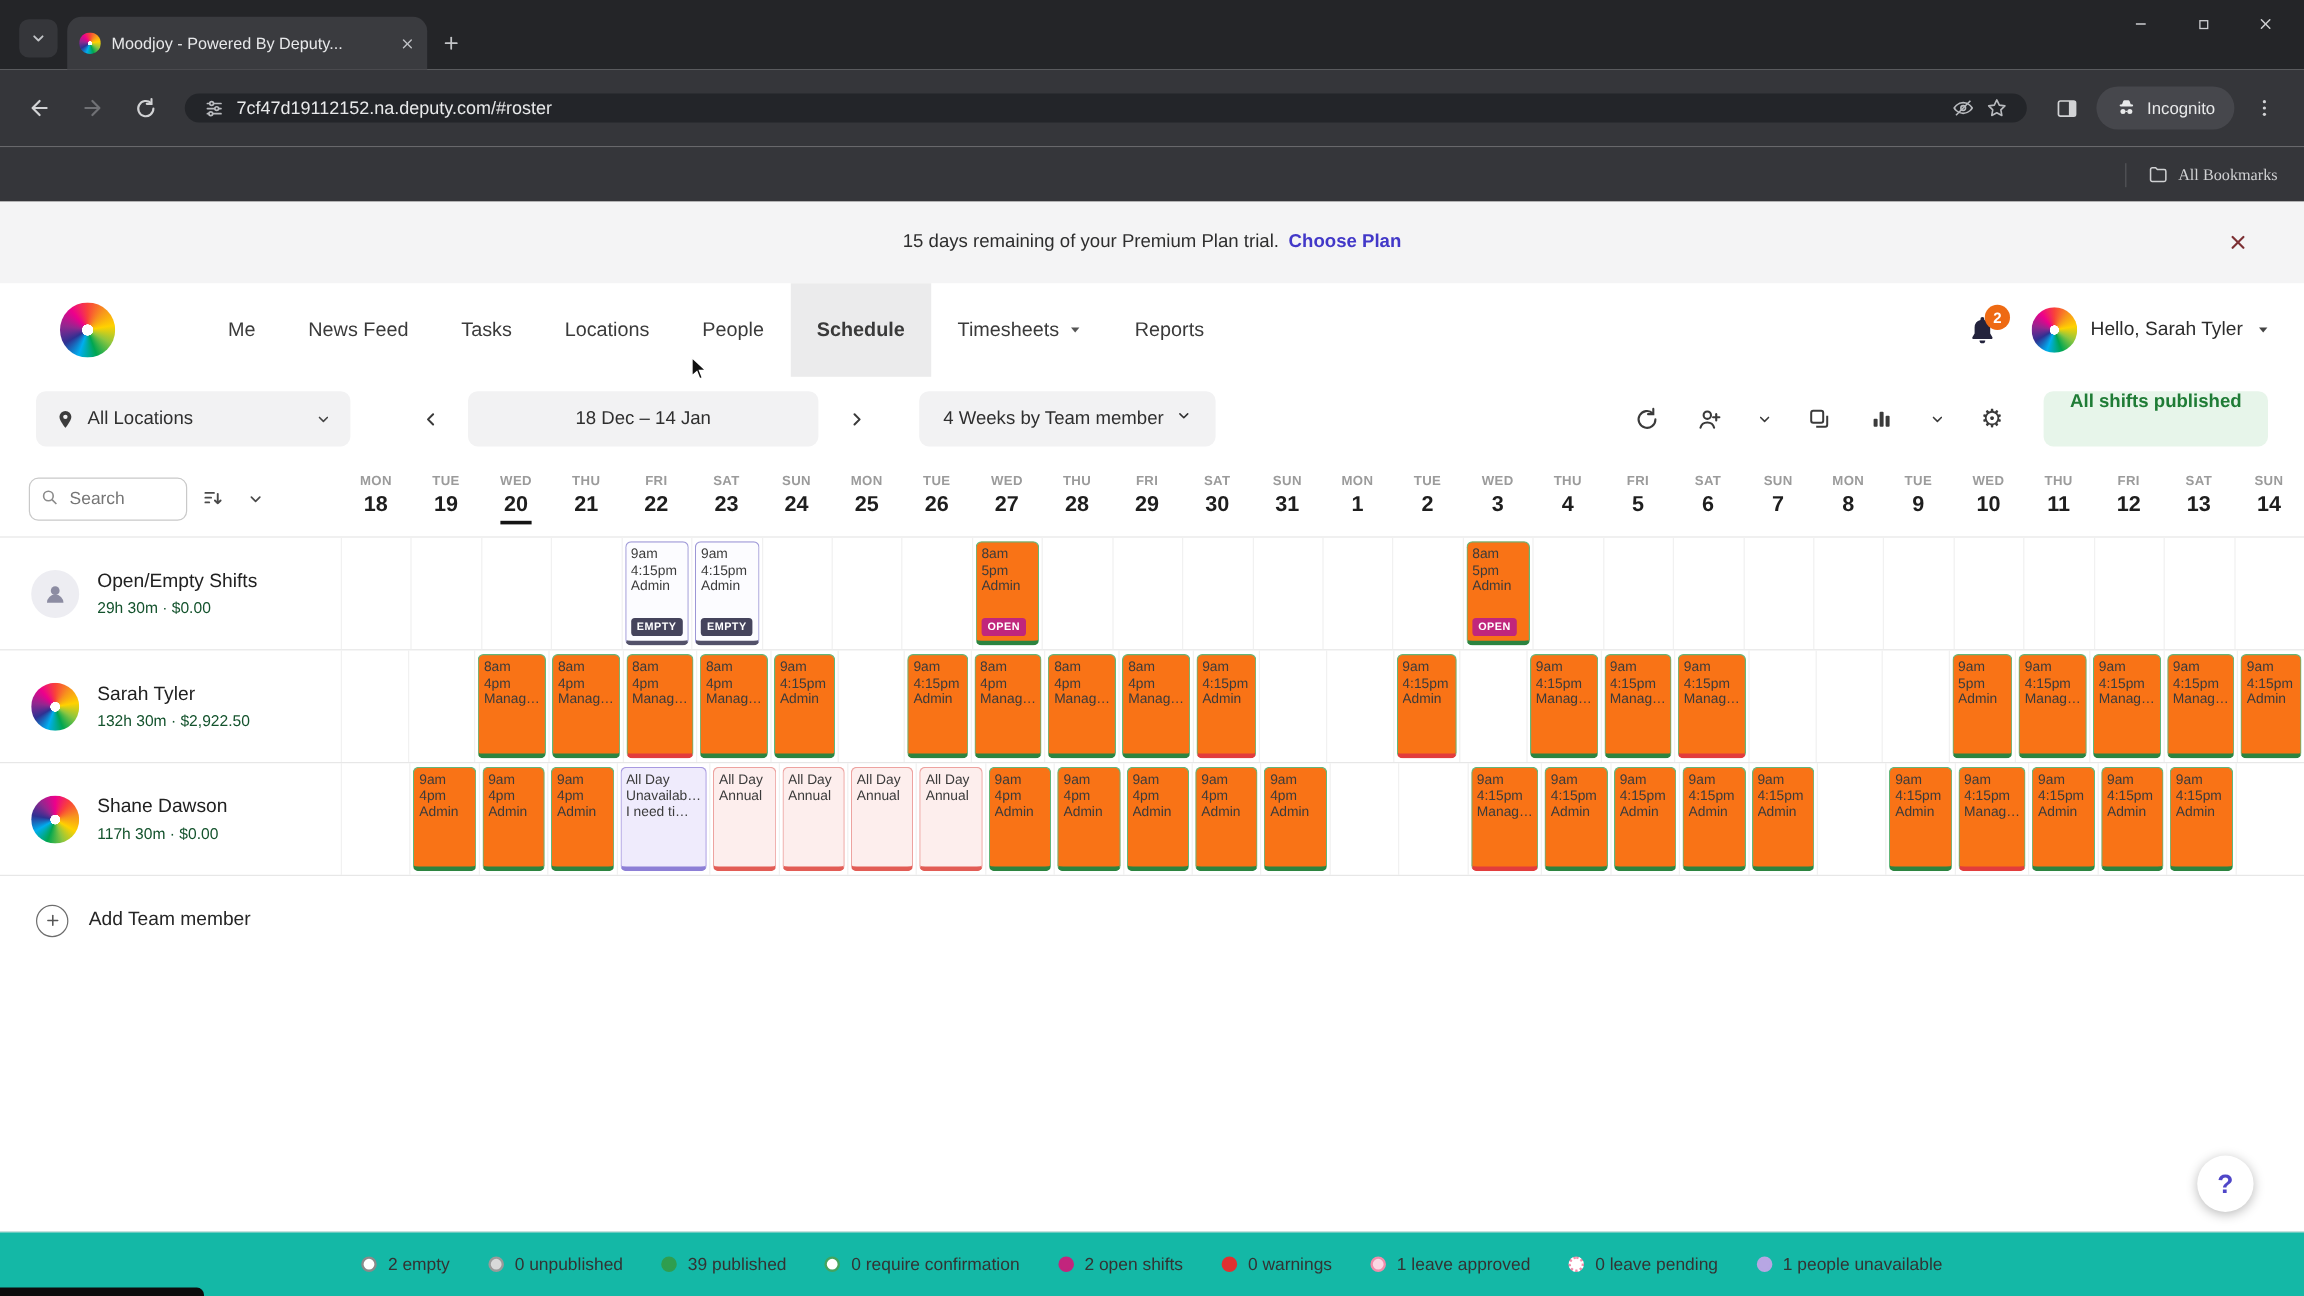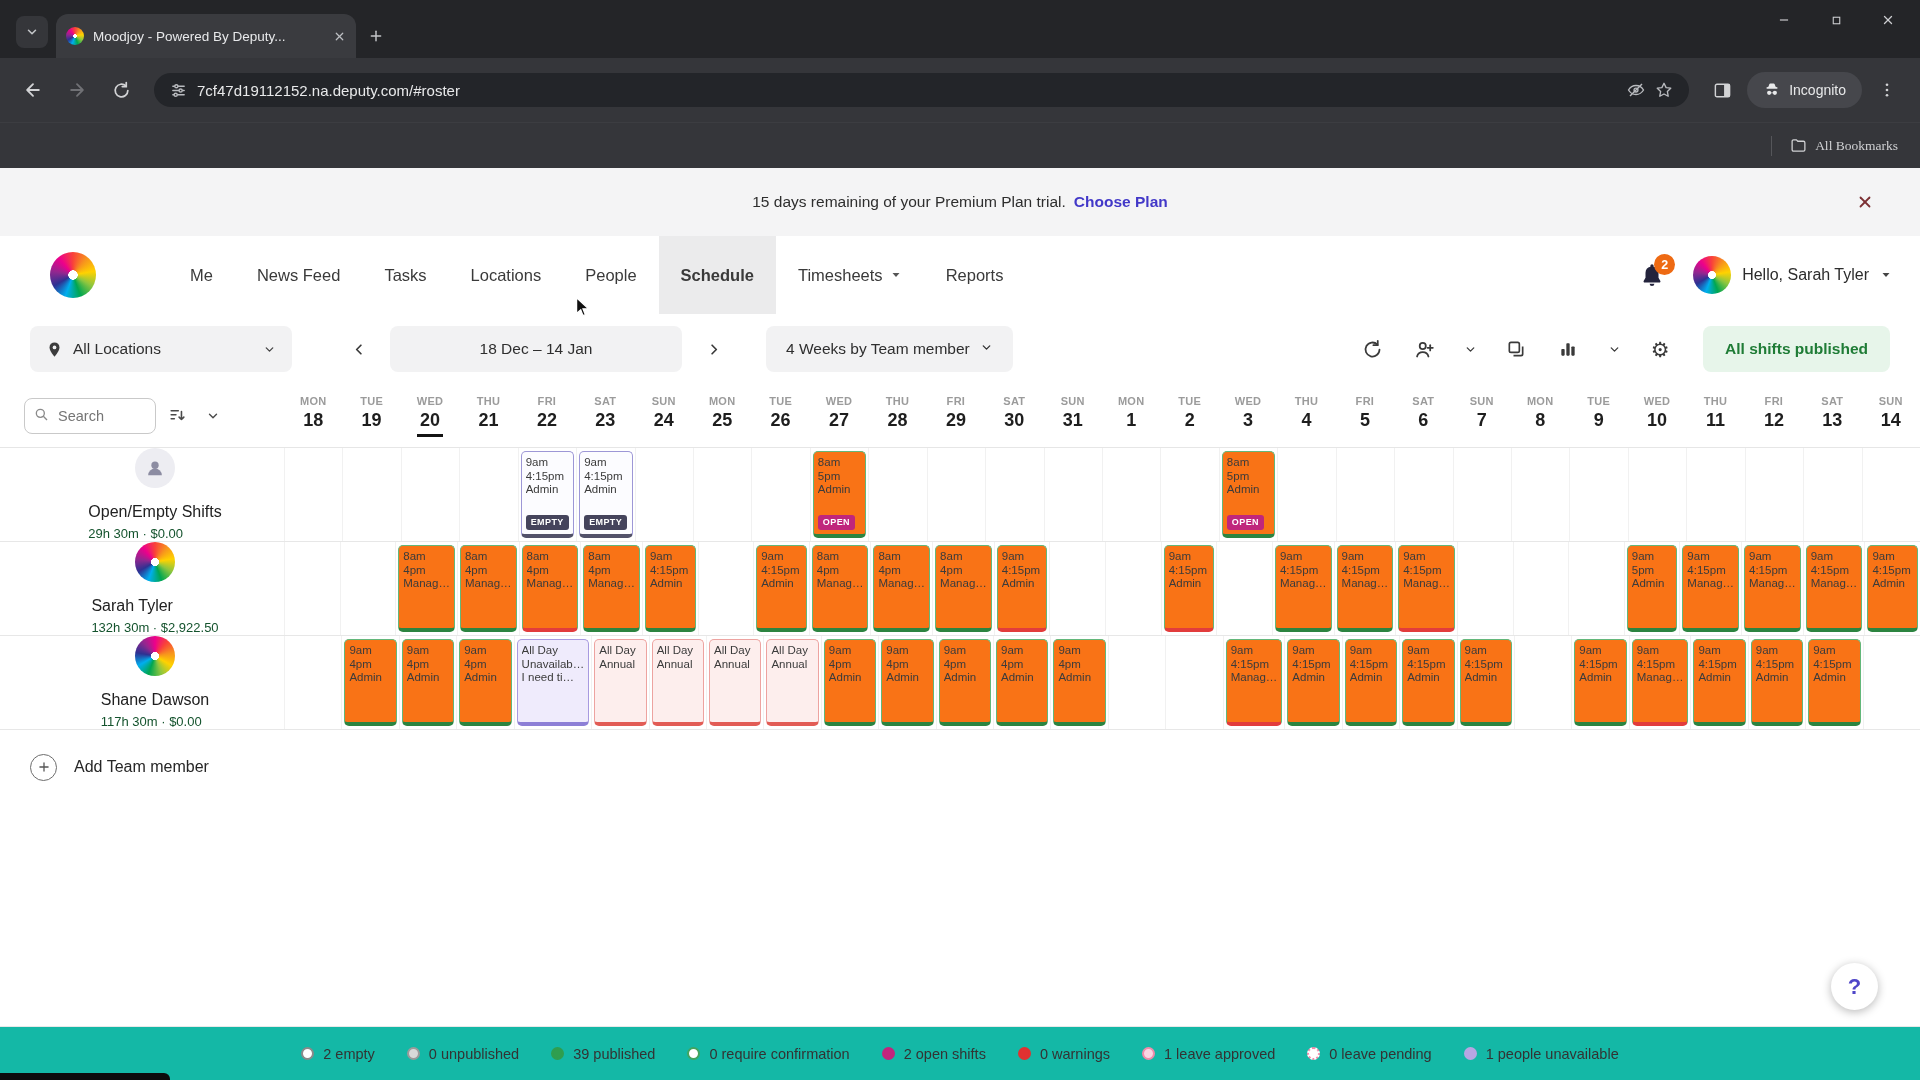--- a/index.html
+++ b/index.html
@@ -14,21 +14,21 @@
     background: radial-gradient(circle,#fff 0 14%,transparent 15%),conic-gradient(#f9423a,#f7941d,#ffd200,#8dc63f,#00a651,#00aeef,#2e3192,#92278f,#ec008c,#f9423a); }
   .tab-title { color:#e7e8ea; font-size:13.5px; white-space:nowrap; overflow:hidden; flex:1; }
   .tab-close { color:#bdbfc3; display:flex; }
   .newtab { color:#c3c5c8; margin:0 0 14px 12px; display:flex; }
   .win-controls { position:absolute; right:6px; top:0; height:40px; display:flex; }
   .win-controls span { width:52px; height:40px; display:flex; align-items:center; justify-content:center; color:#cdced1; }
 
   .urlbar { height:64px; background:#35363a; display:flex; align-items:center; padding:0 14px; gap:6px; }
   .nav-btn { width:38px; height:38px; border-radius:50%; display:flex; align-items:center; justify-content:center; color:#d2d3d5; }
   .nav-btn.dim { color:#707175; }
-  .omnibox { flex:1; height:34px; margin:0 8px; background:#232529; border-radius:21px; display:flex; align-items:center; padding:0 16px; gap:10px; }
+  .omnibox { flex:1; height:24px; margin:0 8px; background:#232529; border-radius:21px; display:flex; align-items:center; padding:0 16px; gap:10px; }
   .omni-icon { color:#b9bbbf; display:flex; }
   .url-text { color:#e8e9ea; font-size:15px; flex:1; }
   .incog-chip { height:36px; background:#46474c; border-radius:18px; display:flex; align-items:center; gap:8px; padding:0 16px; color:#e8e9ea; font-size:14px; }
   .bookmarks { height:46px; background:#35363a; display:flex; align-items:center; justify-content:flex-end; padding:0 22px; gap:10px; border-top:1px solid rgba(255,255,255,0.04); }
   .bm-divider { width:1px; height:20px; background:#55565a; margin-right:8px; }
   .bm-label { color:#d0d1d3; font-size:13.5px; display:flex; align-items:center; gap:8px;font-family:Liberation Serif, serif; }
 
   
   .banner { height:68px; background:#f4f4f5; display:flex; align-items:center; justify-content:center; gap:8px; position:relative; font-size:15.5px; color:#2e2e2e; }
   .banner-link { color:#4238c8; font-weight:700; }
@@ -56,38 +56,38 @@
   .pill .picon { display:flex; color:#3c3c3c; }
   .loc-pill { width:262px; justify-content:flex-start; }
   .loc-pill .caret { margin-left:auto; display:flex; color:#444; }
   .arrow-btn { width:34px; height:34px; display:flex; align-items:center; justify-content:center; color:#3a3a3a; }
   .date-pill { min-width:292px; justify-content:center; }
   .view-pill { padding:0 20px; }
   .tb-spacer { flex:1; }
   .icon-btn { width:38px; height:38px; display:flex; align-items:center; justify-content:center; color:#3a3a3a; }
   .icon-btn.small { width:26px; }
   .gear-glyph { font-size:21px; line-height:1; }
-  .publish-btn { background:#e7f5ea; color:#1f7c36; font-weight:700; font-size:15.5px; height:46px; border-radius:8px; display:flex; align-items:center; padding:0 22px; margin-left:10px; }
+  .publish-btn { background:#e7f5ea; color:#1f7c36; font-weight:700; font-size:15.5px; height:46px; border-radius:8px; display:flex; align-items:flex-start; padding:0 22px; margin-left:10px; }
 
   
   .grid-row { display:grid; grid-template-columns:284px repeat(28, 1fr); width:1920px; }
   .grid-row.header { height:64px; border-bottom:1px solid #e6e6e6; align-items:center; }
   .search-cell { display:flex; align-items:center; gap:6px; padding:0 10px 0 24px; }
   .search-wrap { position:relative;border-radius:10px; }
   .search-wrap .sicon { position:absolute; left:9px; top:8px; color:#8b8b8b; display:flex; }
   .search-input { width:132px; height:36px; border:1.5px solid #c9c9c9; border-radius:8px; padding:0 8px 0 33px; font-size:14.5px; color:#333; outline:none; font-family:"Liberation Sans",sans-serif; }
   .hbtn { width:30px; height:30px; display:flex; align-items:center; justify-content:center; color:#4a4a4a; }
   .day-col { text-align:center; }
   .day-col .dow { font-size:11px; font-weight:700; color:#9b9b9b; letter-spacing:0.3px; }
   .day-col .dnum { font-size:18px; font-weight:700; color:#1e1e1e; margin-top:3px; }
   .day-col .dnum span { display:inline-block; padding:0 3px 3px; border-bottom:3px solid transparent; }
   .day-col.today .dnum span { border-bottom-color:#141414; }
 
   .roster-row { height:94px; border-bottom:1px solid #e7e7e7; }
-  .row-label { display:flex; align-items:center; gap:15px; padding-left:26px;flex-direction:column; }
+  .row-label { display:flex; align-items:center; gap:15px; padding-left:26px; }
   .avatar-sm { width:40px; height:40px; border-radius:50%; flex:0 0 40px;
     background: radial-gradient(circle,#fff 0 14%,transparent 15%),conic-gradient(#f9423a,#f7941d,#ffd200,#8dc63f,#00a651,#00aeef,#2e3192,#92278f,#ec008c,#f9423a); }
   .avatar-sm.flower2 { background: radial-gradient(circle,#fff 0 14%,transparent 15%),conic-gradient(#ec008c,#f9423a,#f7941d,#ffd200,#8dc63f,#00a651,#00aeef,#2e3192,#92278f,#ec008c); }
   .avatar-sm.person { background:#ededf2; display:flex; align-items:center; justify-content:center; color:#8c8ca2; }
   .row-name { font-size:16px; color:#212121; }
   .row-meta { font-size:13px; color:#14532d; margin-top:5px; }
 
   .day-cell { border-left:1px solid #f1f1f1; padding:3px 2px; }
   .grid-row .day-cell:first-of-type { border-left:1px solid #e7e7e7; }
   .card { height:100%; border-radius:5px; display:flex; flex-direction:column; padding:4px 4px; font-size:11.5px; line-height:1.18; color:#3b3b3b; overflow:hidden; }

